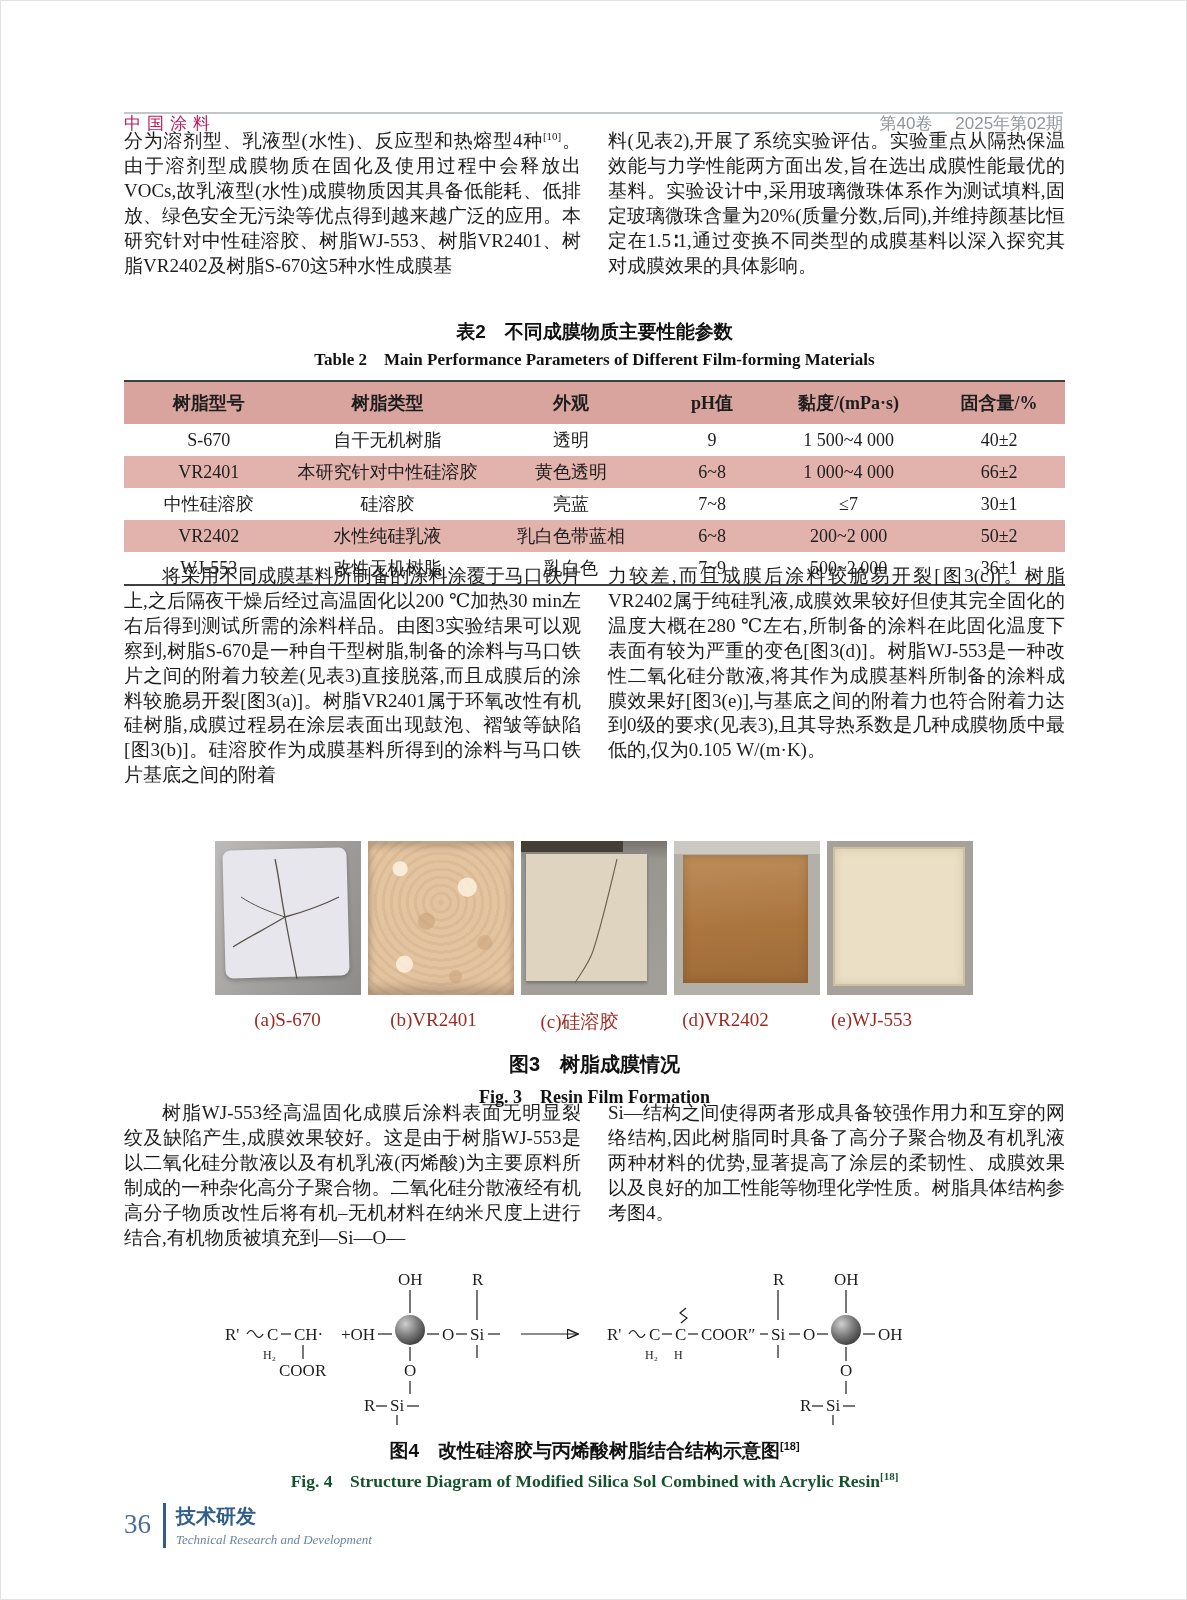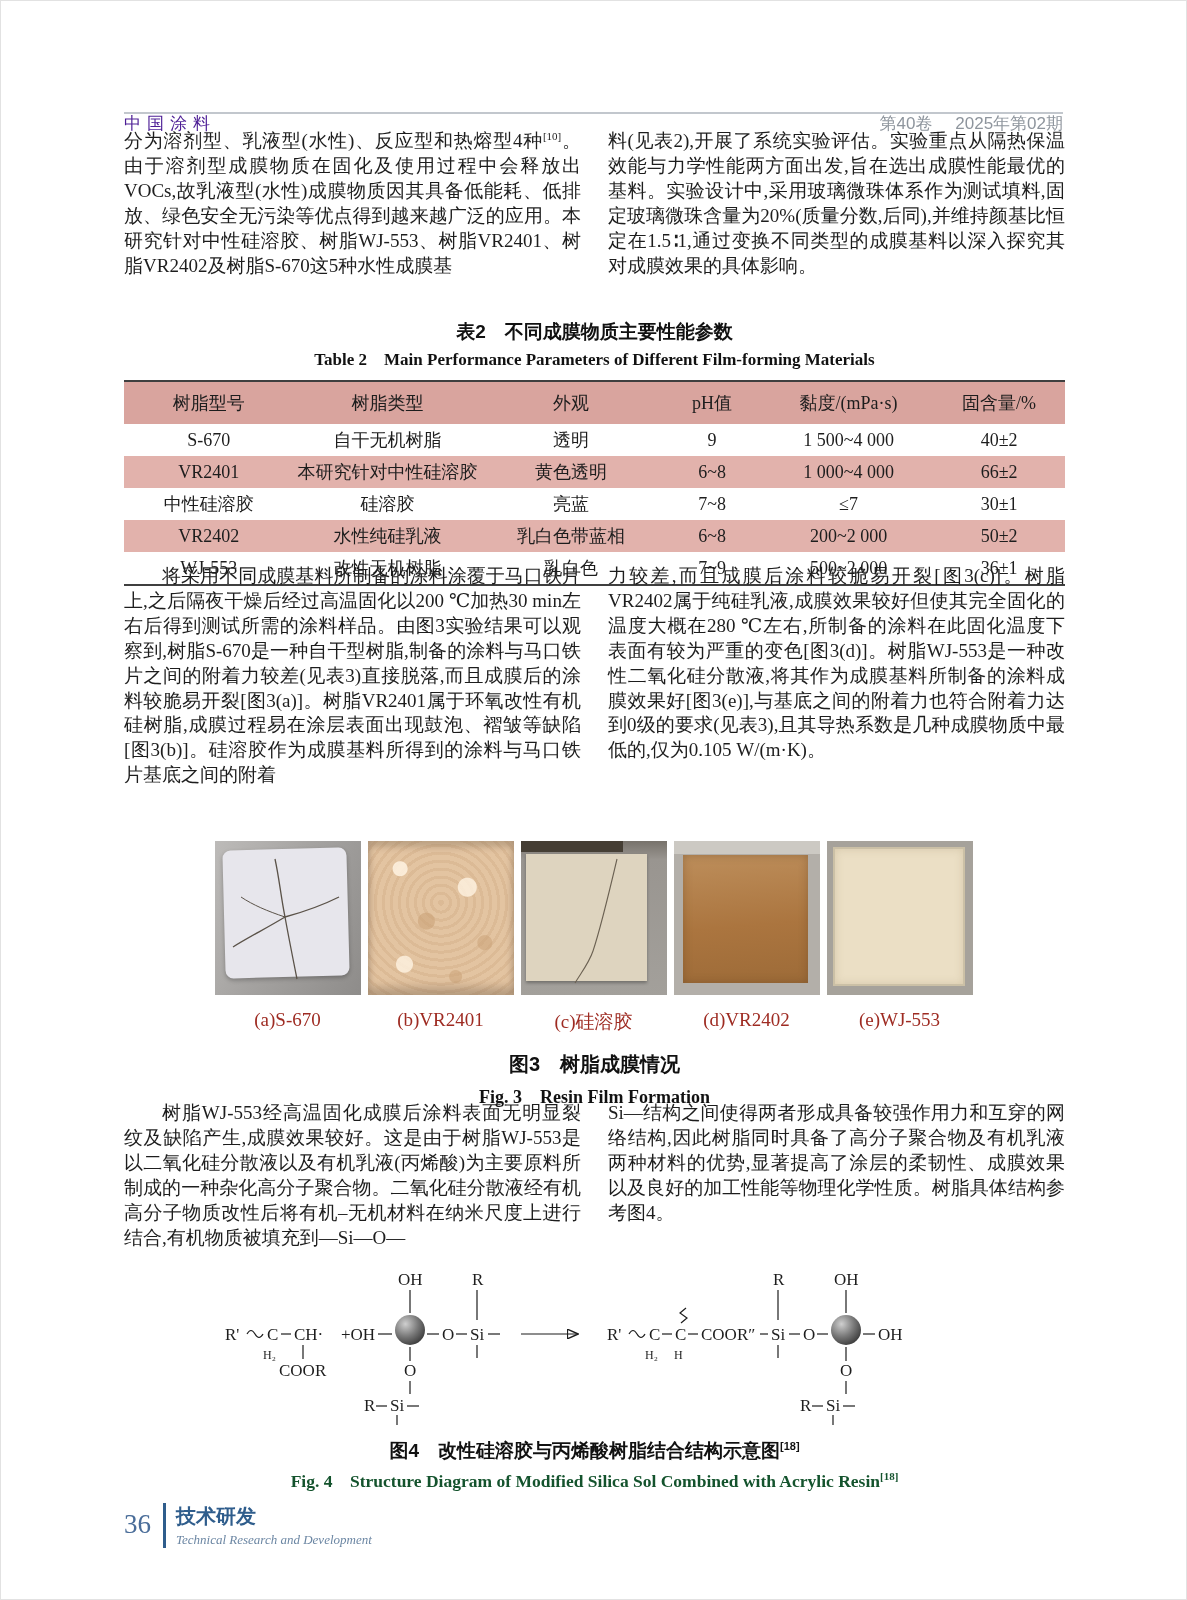--- a/index.html
+++ b/index.html
@@ -4,36 +4,36 @@
 <style>
   html,body{margin:0;padding:0;}
   body{
     width:1187px;height:1600px;position:relative;background:#ffffff;
     font-family:"Liberation Serif","DejaVu Serif",serif;color:#1f1f1f;
     box-sizing:border-box;border:1px solid #e2e2e2;overflow:hidden;
   }
   .abs{position:absolute;}
   
   .page-header{left:123px;right:123px;top:84px;display:flex;justify-content:space-between;align-items:baseline;}
-  .journal-name{font-family:"Liberation Sans","DejaVu Sans",sans-serif;font-size:17px;color:#4c1d95;letter-spacing:6px;}
+  .journal-name{font-family:"Liberation Sans","DejaVu Sans",sans-serif;font-size:17px;color:#be185d;letter-spacing:6px;}
   .issue-info{font-family:"Liberation Sans","DejaVu Sans",sans-serif;font-size:17px;color:#8e959d;margin-top:27px;}
   .issue-info span{margin-left:18px;}
   .header-rule{left:123px;right:123px;top:111px;border-top:2px solid #c2c7cd;height:0;}
   
   .para{font-size:19px;line-height:24.9px;text-align:justify;color:#1d1d1d;}
   .col-l{left:123px;width:457px;}
   .col-r{left:607px;width:457px;}
   .indent{text-indent:2em;}
   .para sup{font-size:11px;line-height:0;vertical-align:super;}
   
   .table-block{left:123px;top:318px;width:941px;}
   .tbl-title-zh{text-align:center;font-family:"Liberation Sans","DejaVu Sans",sans-serif;font-weight:bold;font-size:19px;color:#111;}
   .tbl-title-en{text-align:center;font-weight:bold;font-size:17px;margin-top:3px;color:#111;}
   table.perf{width:100%;border-collapse:collapse;margin-top:9px;border-top:2px solid #3f3f3f;border-bottom:2px solid #3f3f3f;}
-  table.perf th{background:#d9a49e;font-weight:normal;font-size:18px;padding:9px 2px;color:#1d1d1d;}
+  table.perf th{background:#d9a49e;font-weight:bold;font-size:18px;padding:9px 2px;color:#1d1d1d;}
   table.perf td{text-align:center;font-size:18px;padding:4px 2px;color:#1d1d1d;}
   table.perf tr.stripe{background:#e2b2ac;}
   
   .fig3-block{left:123px;top:840px;width:941px;}
   .photo-strip{width:760px;margin:0 auto;display:flex;gap:7px;}
   .photo{position:relative;width:146px;height:154px;overflow:hidden;}
   .photo svg.cracks{position:absolute;left:0;top:0;width:100%;height:100%;}
   .photo-a{background:linear-gradient(115deg,#bdbbb9 0%,#a5a3a1 45%,#8e8c8a 100%);}
   .sample-a{position:absolute;left:9px;top:8px;right:13px;bottom:18px;background:#e7e6ec;border-radius:8px;transform:rotate(-1.5deg);box-shadow:0 2px 4px rgba(0,0,0,.25);}
   .photo-b{background-color:#e3c4a1;
@@ -49,21 +49,21 @@
   .photo-c{background:linear-gradient(180deg,#77726b 0%,#999590 12%,#a3a09b 100%);}
   .photo-c::before{content:"";position:absolute;left:0;top:0;width:70%;height:11px;background:#453e34;}
   .sample-c{position:absolute;left:5px;top:13px;right:20px;bottom:14px;background:#ded4bf;box-shadow:0 2px 3px rgba(0,0,0,.3);}
   .photo-d{background:#b3afa9;}
   .photo-d::before{content:"";position:absolute;left:0;top:0;right:0;height:13px;background:#ccc9c3;}
   .sample-d{position:absolute;left:9px;top:14px;right:12px;bottom:12px;
     background:linear-gradient(175deg,#bd8e5b 0%,#ab753f 55%,#9d6b38 100%);
     box-shadow:inset 0 0 10px rgba(90,60,30,.35);}
   .photo-e{background:#a6a29b;}
   .sample-e{position:absolute;left:6px;top:6px;right:8px;bottom:9px;background:#ebdfc5;border:2px solid #cbc0a6;box-shadow:inset 0 0 8px rgba(150,130,90,.25);}
-  .caption-row{width:760px;margin:14px auto 0;display:flex;gap:7px;}
+  .caption-row{width:760px;margin:14px auto 0;display:flex;}
   .caption-row span{width:146px;text-align:center;font-size:19px;color:#9e2b22;}
   .fig-title-zh{text-align:center;font-family:"Liberation Sans","DejaVu Sans",sans-serif;font-weight:bold;font-size:20px;margin-top:16px;color:#111;}
   .fig-title-en{text-align:center;font-weight:bold;font-size:18px;margin-top:7px;color:#111;}
   
   .fig4-block{left:123px;top:1262px;width:941px;}
   .fig4-svg{display:block;margin:0 auto;}
   .fig4-svg text{font-family:"Liberation Serif","DejaVu Serif",serif;font-size:17px;fill:#1d1d1d;}
   .fig4-svg text.sub{font-size:12px;}
   .fig4-svg line,.fig4-svg path{stroke:#1d1d1d;stroke-width:1.2;fill:none;}
   .fig4-caps{margin-top:10px;}

